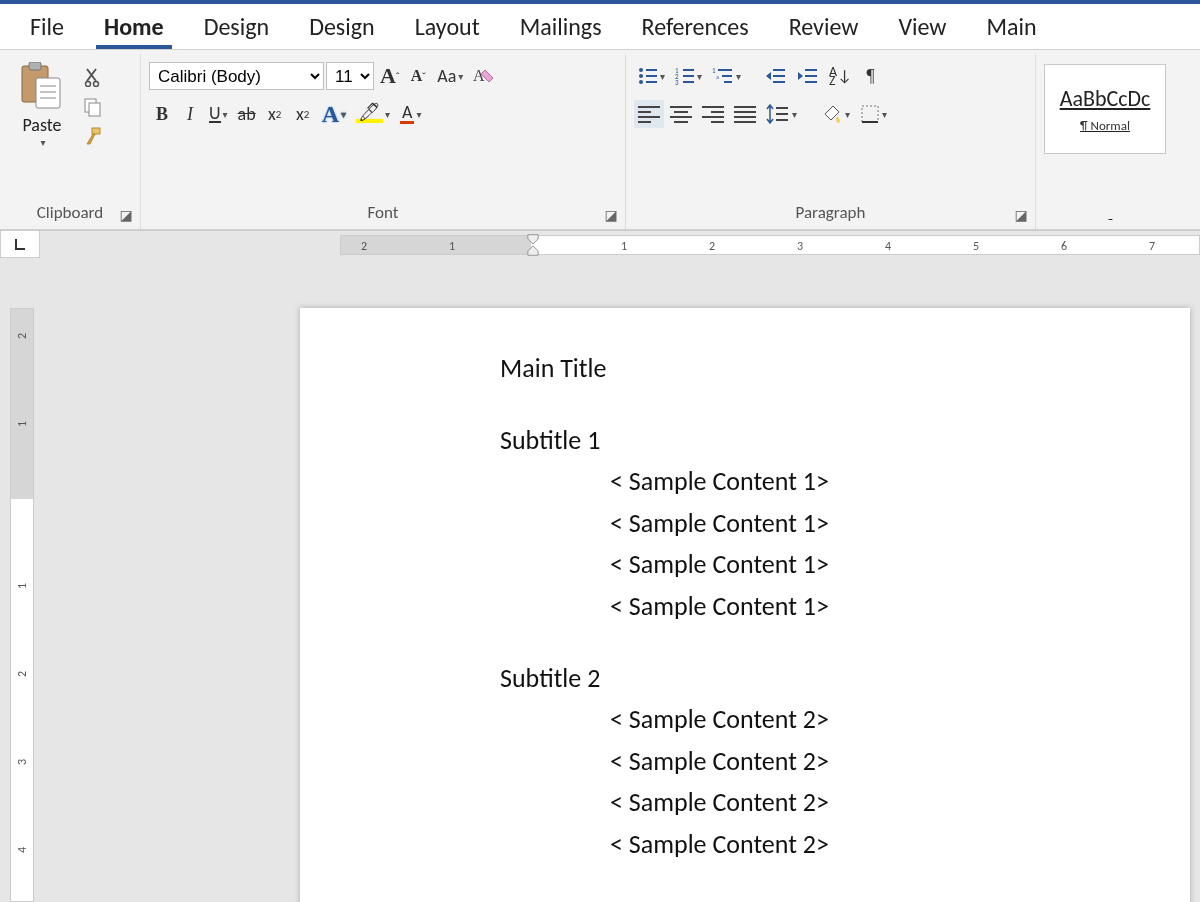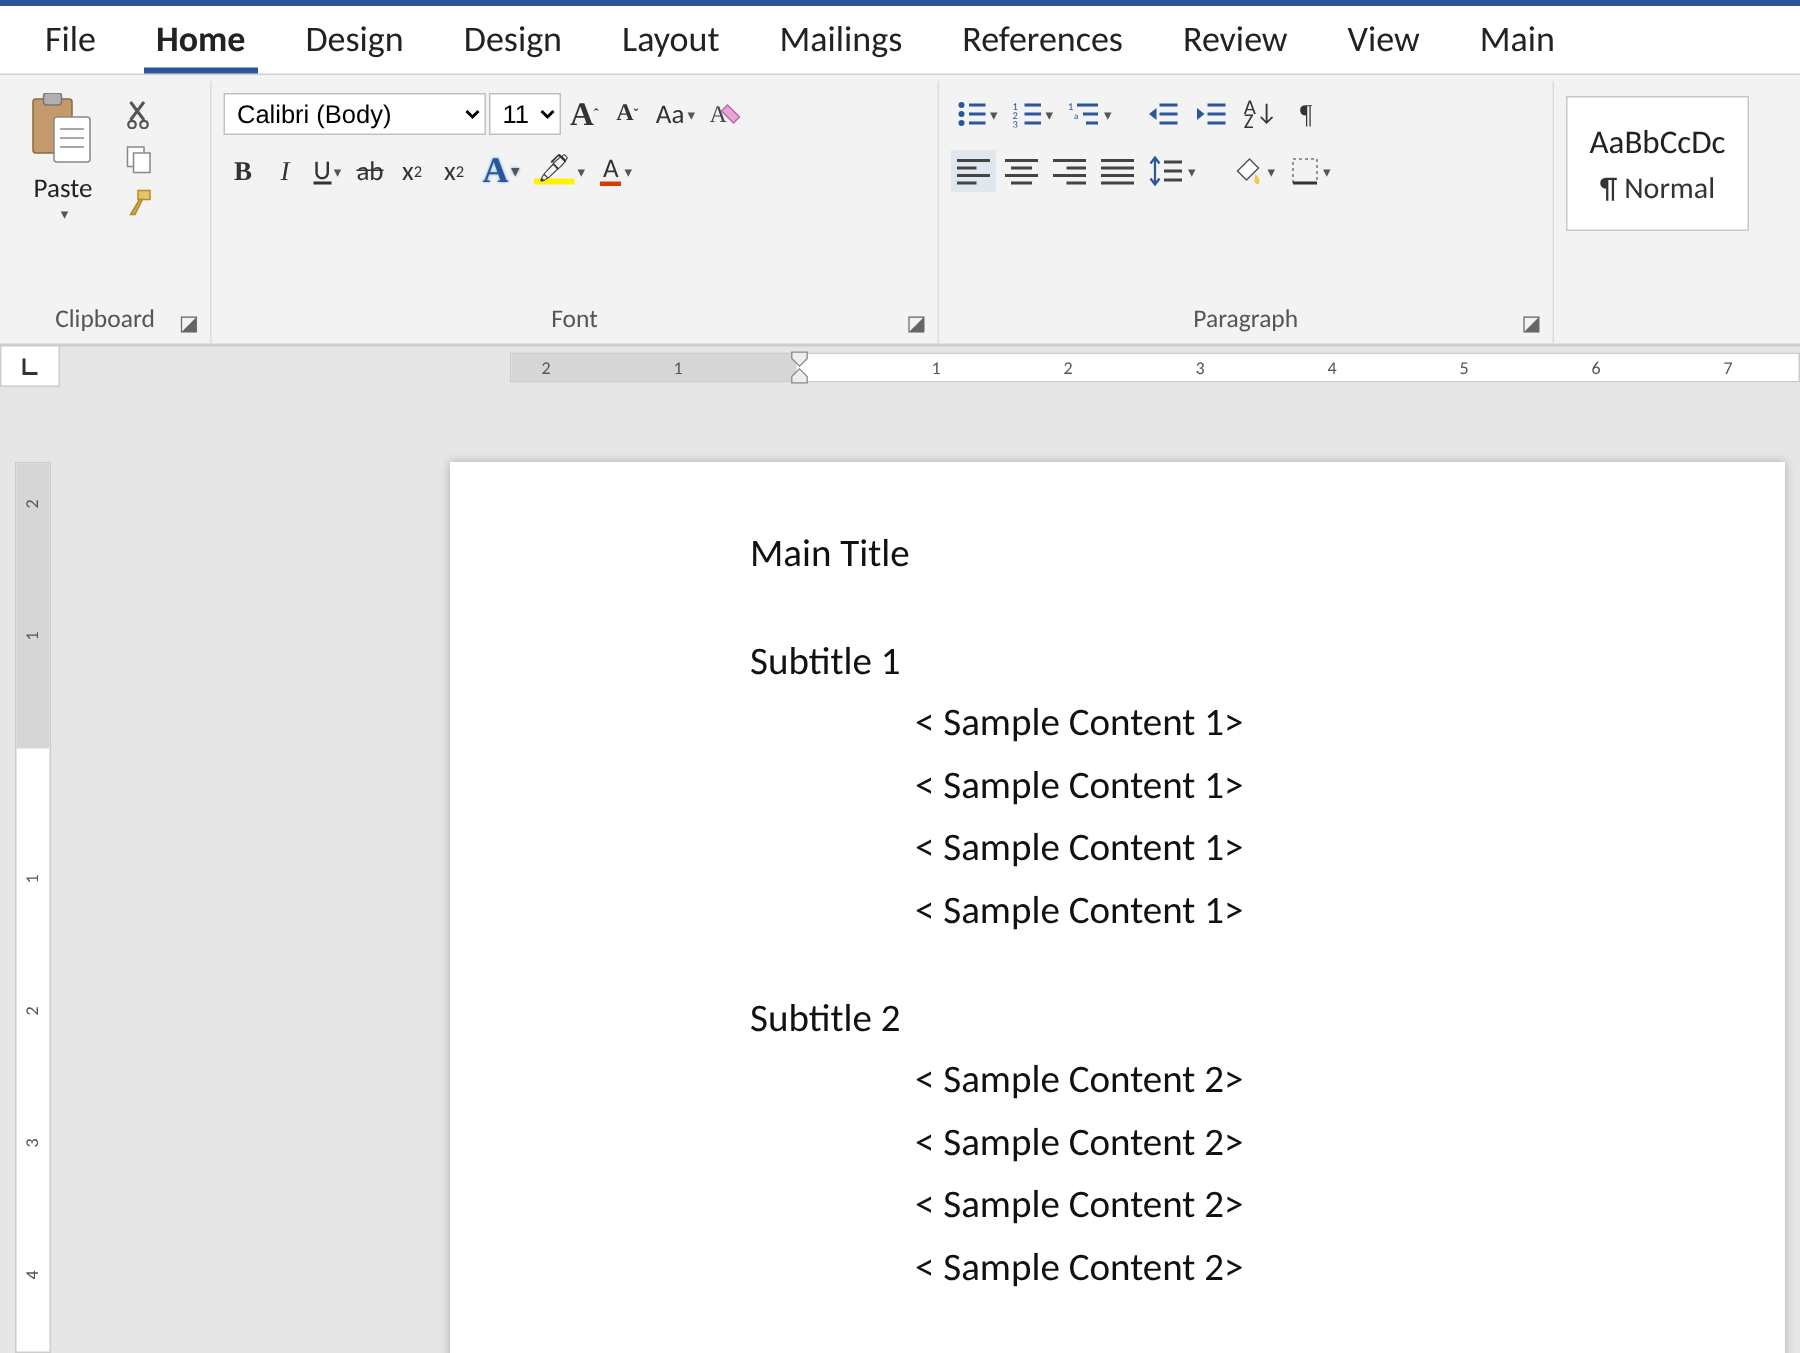--- a/index.html
+++ b/index.html
@@ -128,21 +128,21 @@
   .style-item {
     border:1px solid #c8c8c8;
     background:#fff;
     width:122px; height:90px;
     display:flex; flex-direction:column;
     align-items:center; justify-content:center;
     cursor:pointer;
     margin-top:6px;
   }
   .style-preview { font-family:Calibri, sans-serif; font-size:22px; color:#222; }
-  .style-name { font-size:20px; margin-top:6px; color:#333; }
+  .style-name { font-size:13px; margin-top:6px; color:#333; }
   
   .ruler-row {
     background:#e6e6e6;
     height:28px;
     display:flex;
     align-items:stretch;
   }
   .ruler-corner {
     width:40px; background:#fff; border:1px solid #ccc;
     display:flex; align-items:center; justify-content:center;
@@ -219,21 +219,21 @@
   <div class="tab">Mailings</div>
   <div class="tab">References</div>
   <div class="tab">Review</div>
   <div class="tab">View</div>
   <div class="tab">Main</div>
 </div>
 
 <div class="ribbon">
 
   <div class="group" style="width:140px;">
-    <div class="row" style="align-items:flex-start;">
+    <div class="row" style="align-items:flex-end;">
       <div class="paste-big">
         <svg class="paste-icon" width="44" height="48" viewBox="0 0 44 48">
           <rect x="2" y="4" width="26" height="36" rx="2" fill="#c49a6c" stroke="#8a6a3d"></rect>
           <rect x="9" y="0" width="12" height="8" rx="2" fill="#b0b0b0" stroke="#777"></rect>
           <rect x="16" y="16" width="24" height="30" rx="2" fill="#fff" stroke="#888"></rect>
           <line x1="20" y1="24" x2="36" y2="24" stroke="#888"></line>
           <line x1="20" y1="30" x2="36" y2="30" stroke="#888"></line>
           <line x1="20" y1="36" x2="36" y2="36" stroke="#888"></line>
         </svg>
         <div class="paste-label">Paste</div>
@@ -446,21 +446,21 @@
               <line x1="2" y1="18" x2="18" y2="18" stroke="#333" stroke-width="2"></line>
             </svg>
             <span class="drop">▾</span>
         </span>
       </div>
     </div>
     <div class="group-label">Paragraph</div>
     <div class="launcher">◪</div>
   </div>
 
-  <div class="group" style="width:150px;">
+  <div class="group" style="width:150px;text-decoration:underline;">
     <div class="style-item">
       <div class="style-preview">AaBbCcDc</div>
       <div class="style-name">¶ Normal</div>
     </div>
     <div class="group-label">&nbsp;</div>
   </div>
 </div>
 
 <div class="ruler-row">
   <div class="ruler-corner">

